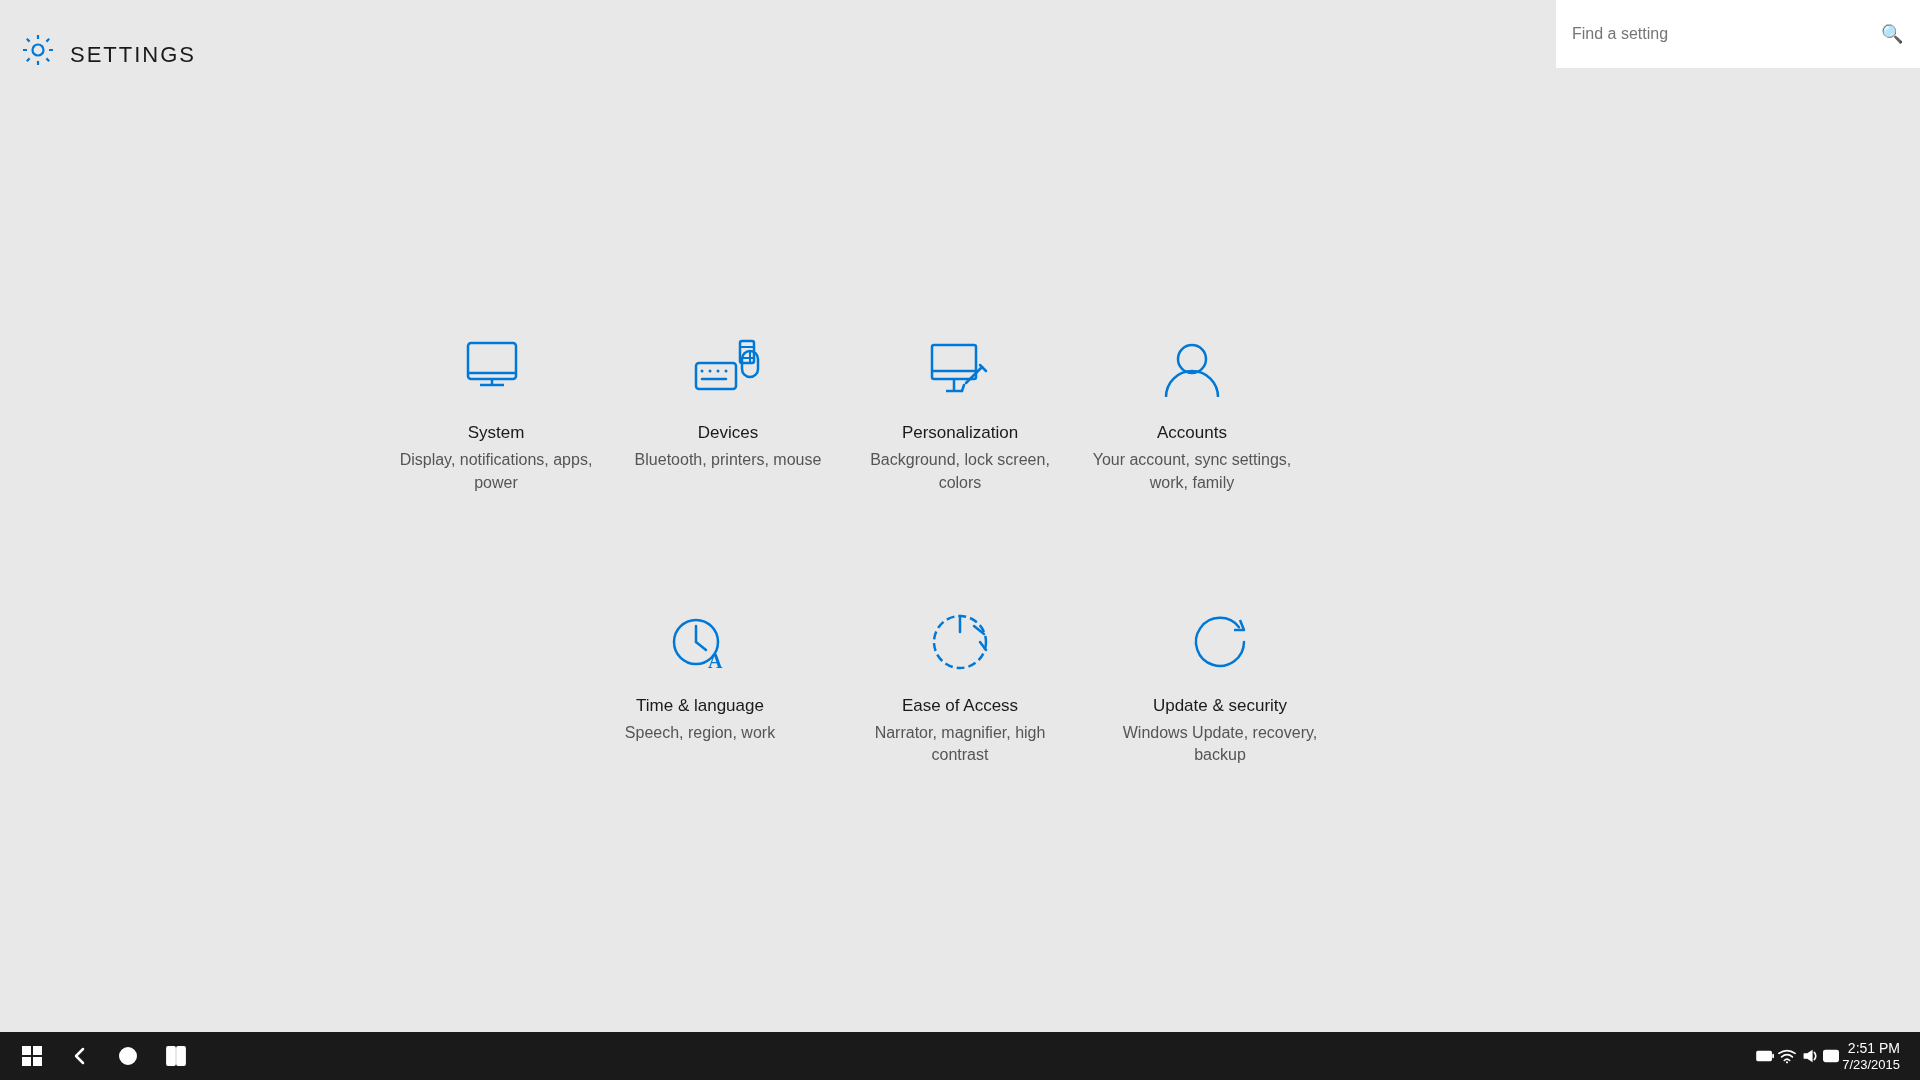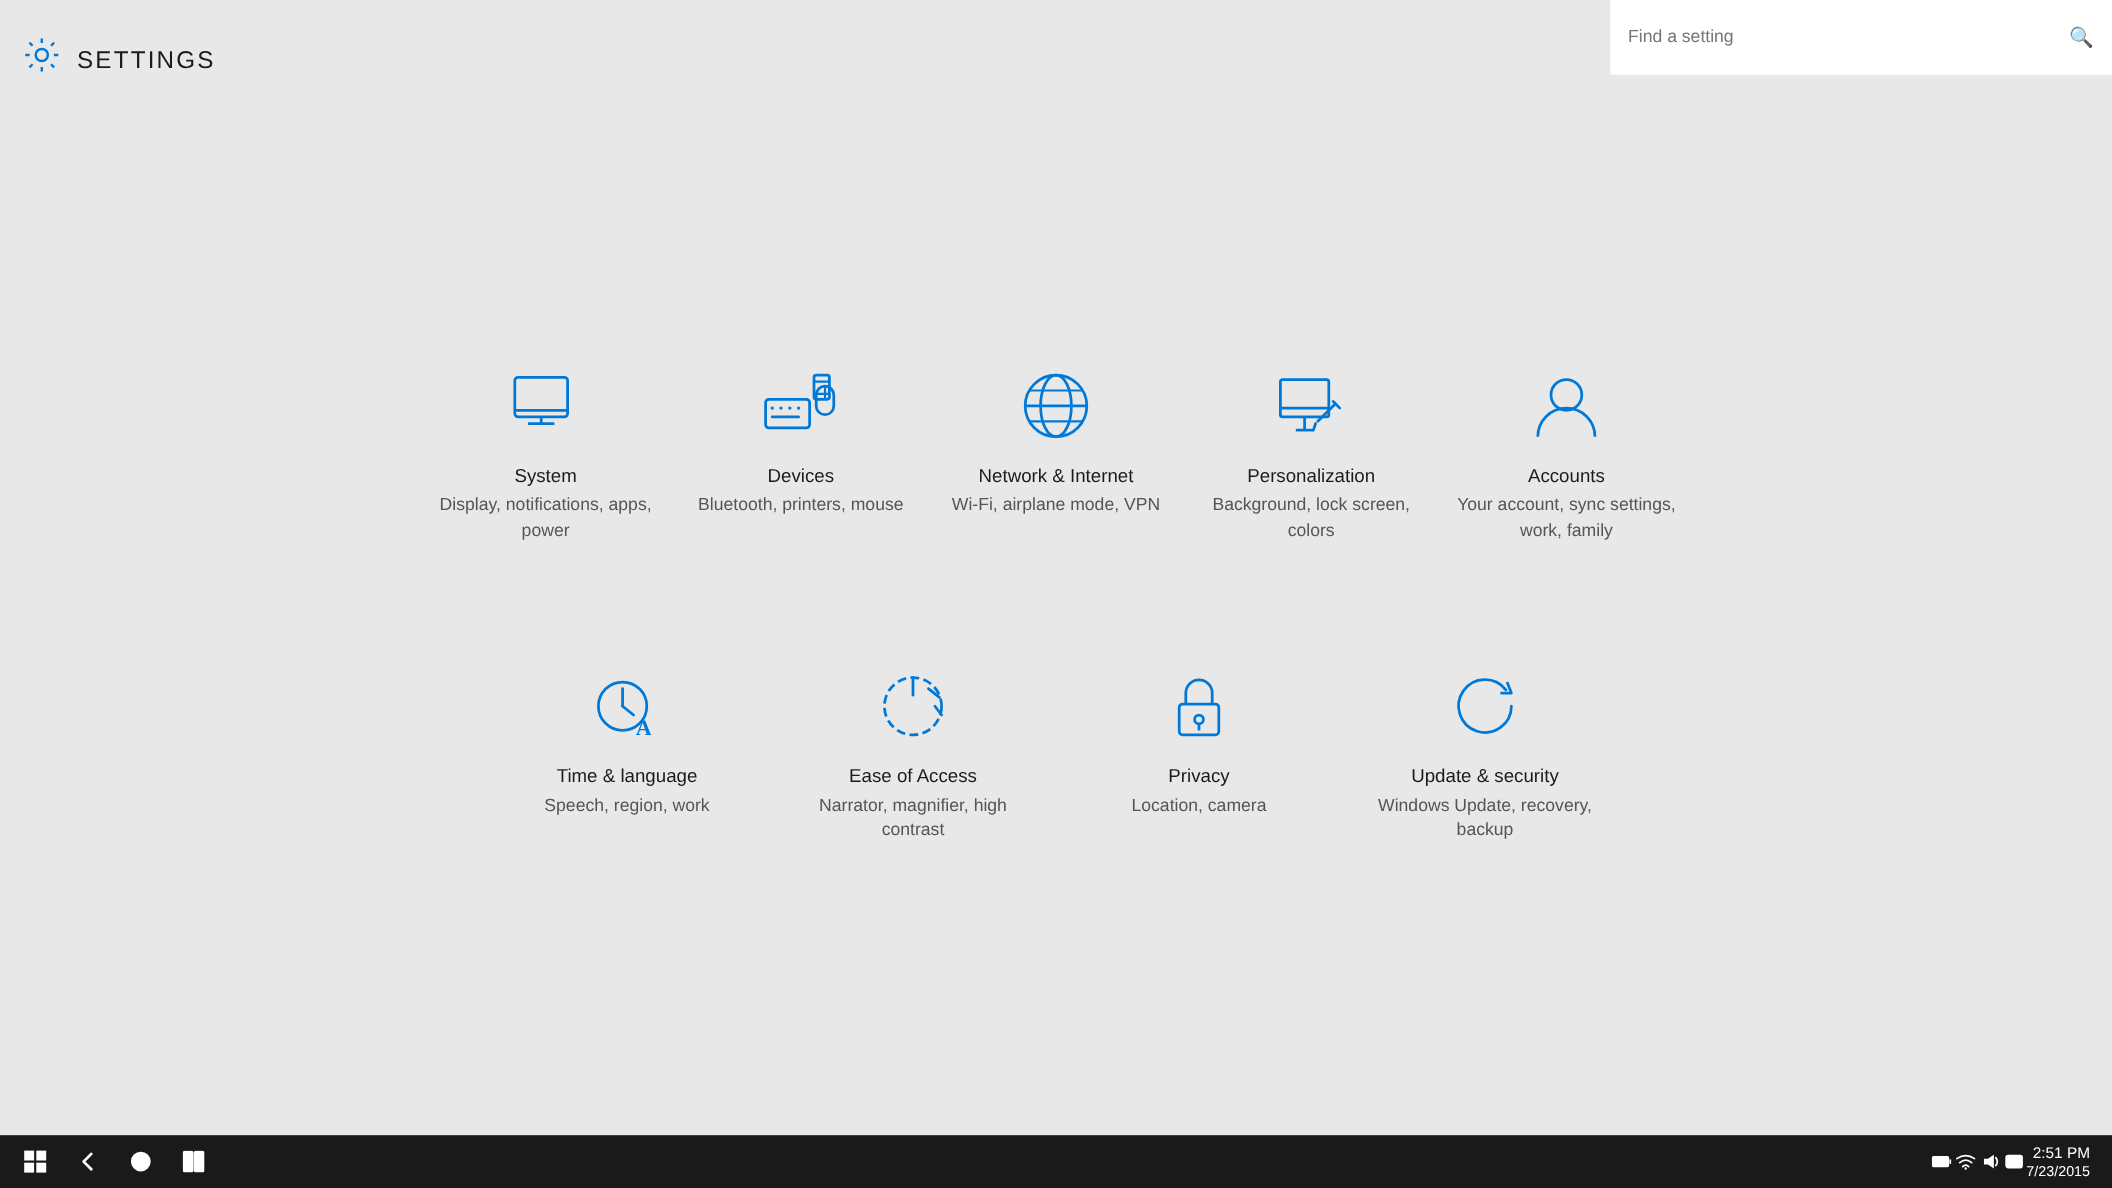--- a/index.html
+++ b/index.html
@@ -31,21 +31,21 @@
       font-size: 22px;
       font-weight: 400;
       letter-spacing: 2px;
       color: #1a1a1a;
       text-transform: uppercase;
     }
     .search-box {
       position: absolute;
       right: 0;
       top: 0;
-      width: 456px;
+      width: 364px;
       height: 68px;
       display: flex;
       align-items: center;
       background: #fff;
       border: none;
       padding: 0 16px;
     }
     .search-input {
       border: none;
       outline: none;
@@ -249,33 +249,20 @@
 
           <rect x="48" y="8" width="14" height="22" rx="2" stroke="#0078d7" stroke-width="2.5" fill="none"></rect>
           <line x1="48" y1="14" x2="62" y2="14" stroke="#0078d7" stroke-width="2"></line>
           <line x1="48" y1="25" x2="62" y2="25" stroke="#0078d7" stroke-width="2"></line>
         </svg>
       </div>
       <div class="setting-name">Devices</div>
       <div class="setting-desc">Bluetooth, printers, mouse</div>
     </div>
 
-    <div class="setting-item">
-      <div class="setting-icon">
-        <svg viewBox="0 0 72 72">
-          <circle cx="36" cy="36" r="28" stroke="#0078d7" stroke-width="2.5" fill="none"></circle>
-          <ellipse cx="36" cy="36" rx="14" ry="28" stroke="#0078d7" stroke-width="2.5" fill="none"></ellipse>
-          <line x1="8" y1="36" x2="64" y2="36" stroke="#0078d7" stroke-width="2.5"></line>
-          <line x1="12" y1="22" x2="60" y2="22" stroke="#0078d7" stroke-width="2"></line>
-          <line x1="12" y1="50" x2="60" y2="50" stroke="#0078d7" stroke-width="2"></line>
-        </svg>
-      </div>
-      <div class="setting-name">Network &amp; Internet</div>
-      <div class="setting-desc">Wi-Fi, airplane mode, VPN</div>
-    </div>
 
     <div class="setting-item">
       <div class="setting-icon">
         <svg viewBox="0 0 72 72">
           <rect x="8" y="12" width="44" height="34" rx="2" stroke="#0078d7" stroke-width="2.5" fill="none"></rect>
           <line x1="8" y1="38" x2="52" y2="38" stroke="#0078d7" stroke-width="2.5"></line>
           <line x1="30" y1="46" x2="30" y2="58" stroke="#0078d7" stroke-width="2.5"></line>
           <line x1="22" y1="58" x2="38" y2="58" stroke="#0078d7" stroke-width="2.5"></line>
 
           <line x1="42" y1="50" x2="58" y2="34" stroke="#0078d7" stroke-width="2.5" stroke-linecap="round"></line>
@@ -322,32 +309,20 @@
           <circle cx="36" cy="36" r="26" stroke="#0078d7" stroke-width="2.5" fill="none" stroke-dasharray="8 4"></circle>
           <line x1="36" y1="10" x2="36" y2="26" stroke="#0078d7" stroke-width="2.5" stroke-linecap="round"></line>
           <polyline points="50,20 60,28" stroke="#0078d7" stroke-width="2.5" stroke-linecap="round"></polyline>
           <polyline points="56,36 62,44" stroke="#0078d7" stroke-width="2.5" stroke-linecap="round"></polyline>
         </svg>
       </div>
       <div class="setting-name">Ease of Access</div>
       <div class="setting-desc">Narrator, magnifier, high contrast</div>
     </div>
 
-    <div class="setting-item">
-      <div class="setting-icon">
-        <svg viewBox="0 0 72 72">
-          <rect x="18" y="34" width="36" height="28" rx="3" stroke="#0078d7" stroke-width="2.5" fill="none"></rect>
-          <path d="M24 34v-10a12 12 0 0 1 24 0v10" stroke="#0078d7" stroke-width="2.5" fill="none"></path>
-          <circle cx="36" cy="48" r="4" stroke="#0078d7" stroke-width="2.5" fill="none"></circle>
-          <line x1="36" y1="52" x2="36" y2="58" stroke="#0078d7" stroke-width="2.5"></line>
-        </svg>
-      </div>
-      <div class="setting-name">Privacy</div>
-      <div class="setting-desc">Location, camera</div>
-    </div>
 
     <div class="setting-item">
       <div class="setting-icon">
         <svg viewBox="0 0 72 72">
           <path d="M60 36a24 24 0 1 1-5-14.8" stroke="#0078d7" stroke-width="2.5" fill="none" stroke-linecap="round"></path>
           <polyline points="56,14 60,24 50,24" stroke="#0078d7" stroke-width="2.5" fill="none" stroke-linejoin="round"></polyline>
         </svg>
       </div>
       <div class="setting-name">Update &amp; security</div>
       <div class="setting-desc">Windows Update, recovery, backup</div>

